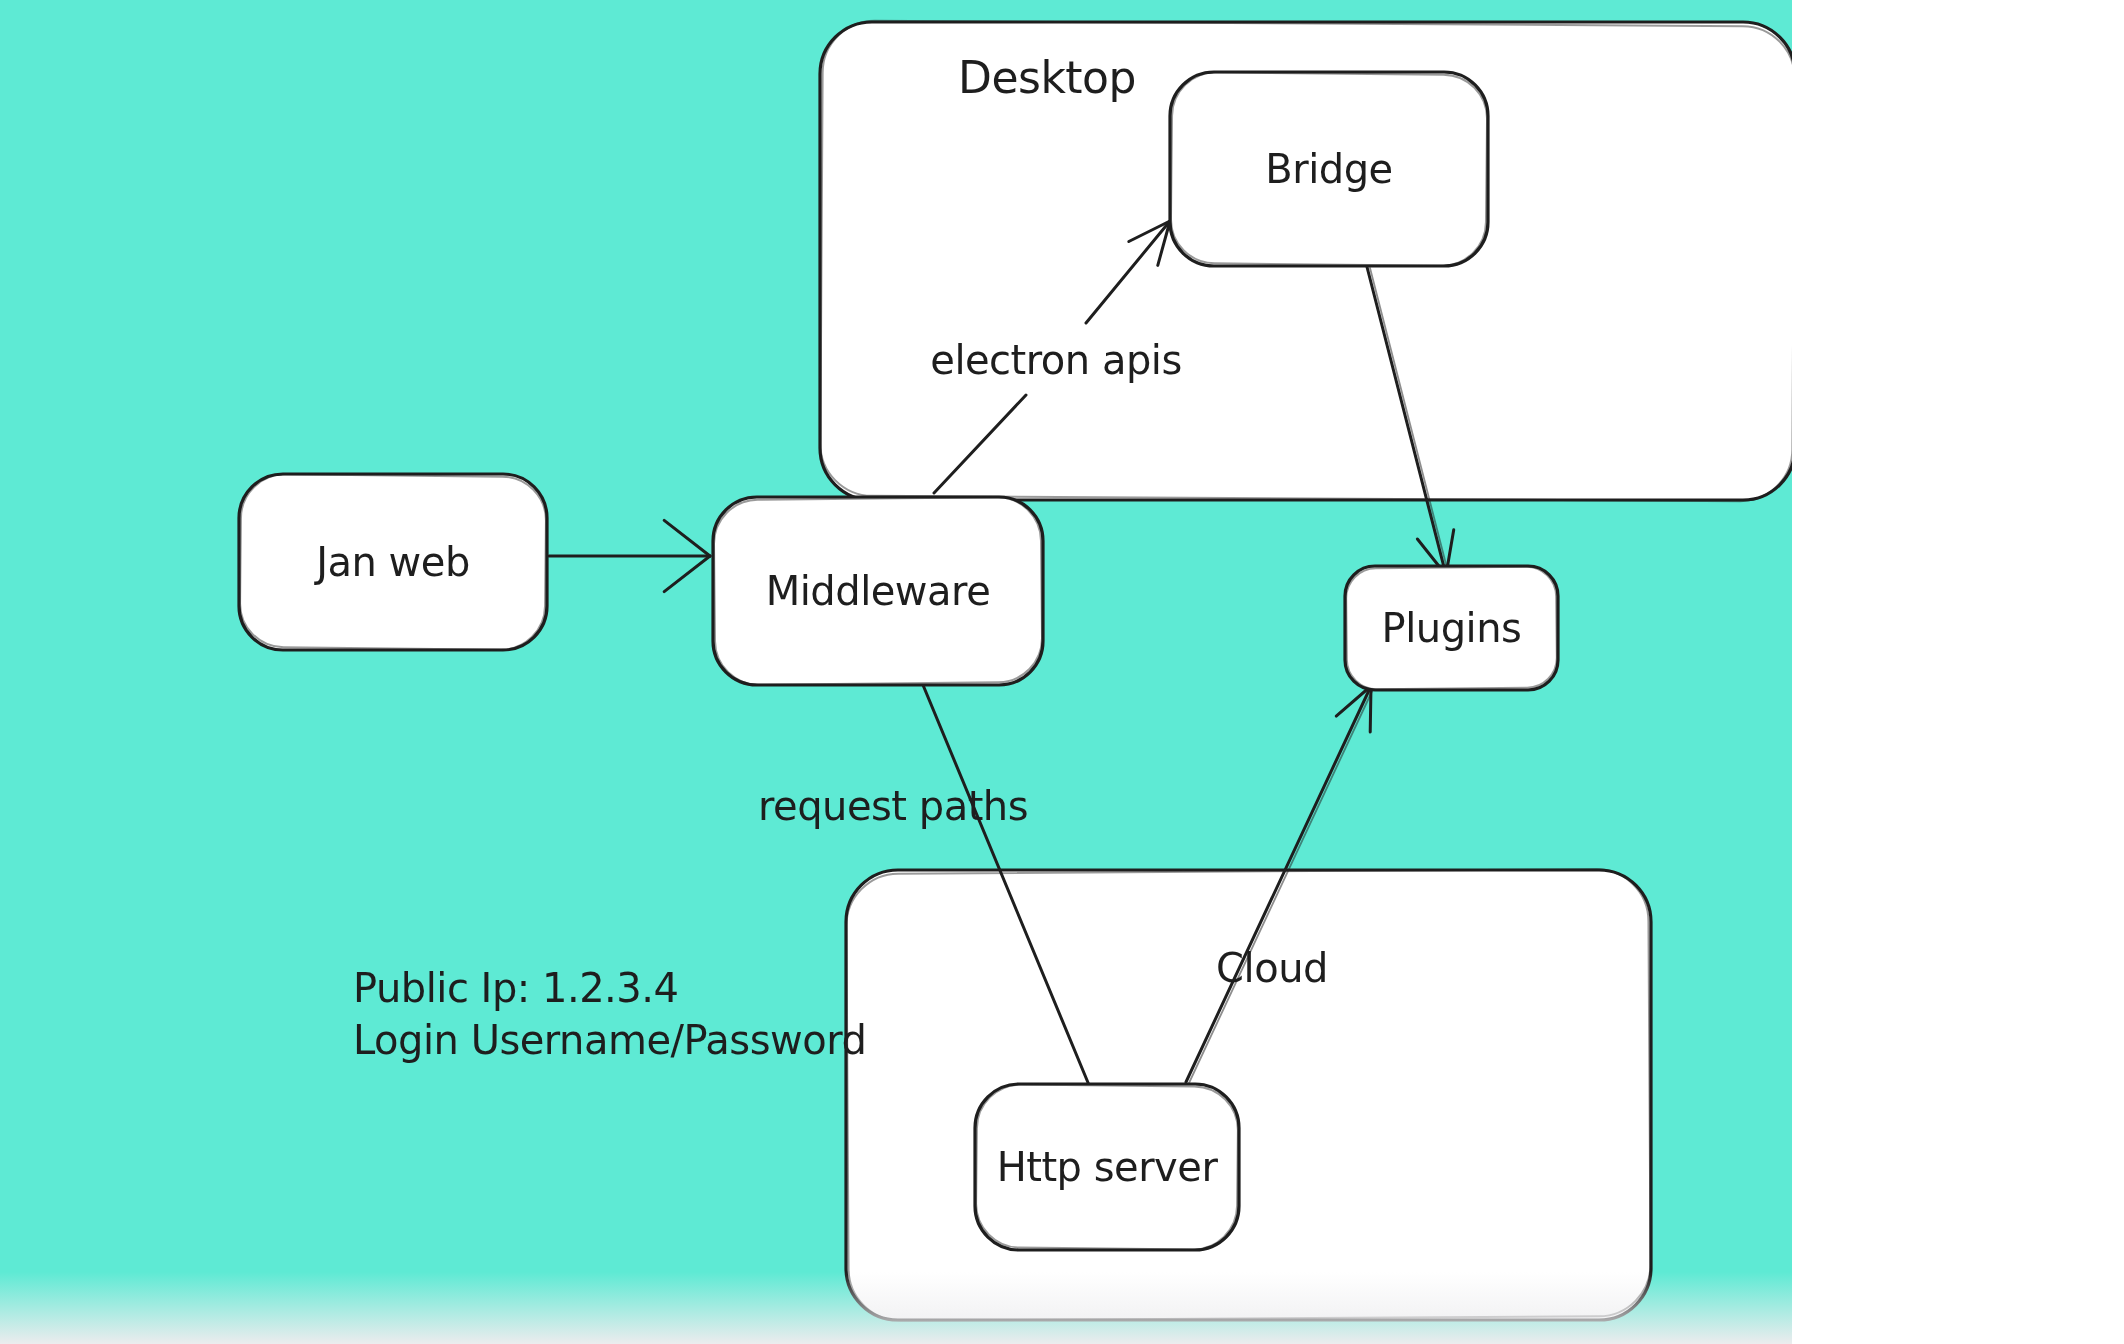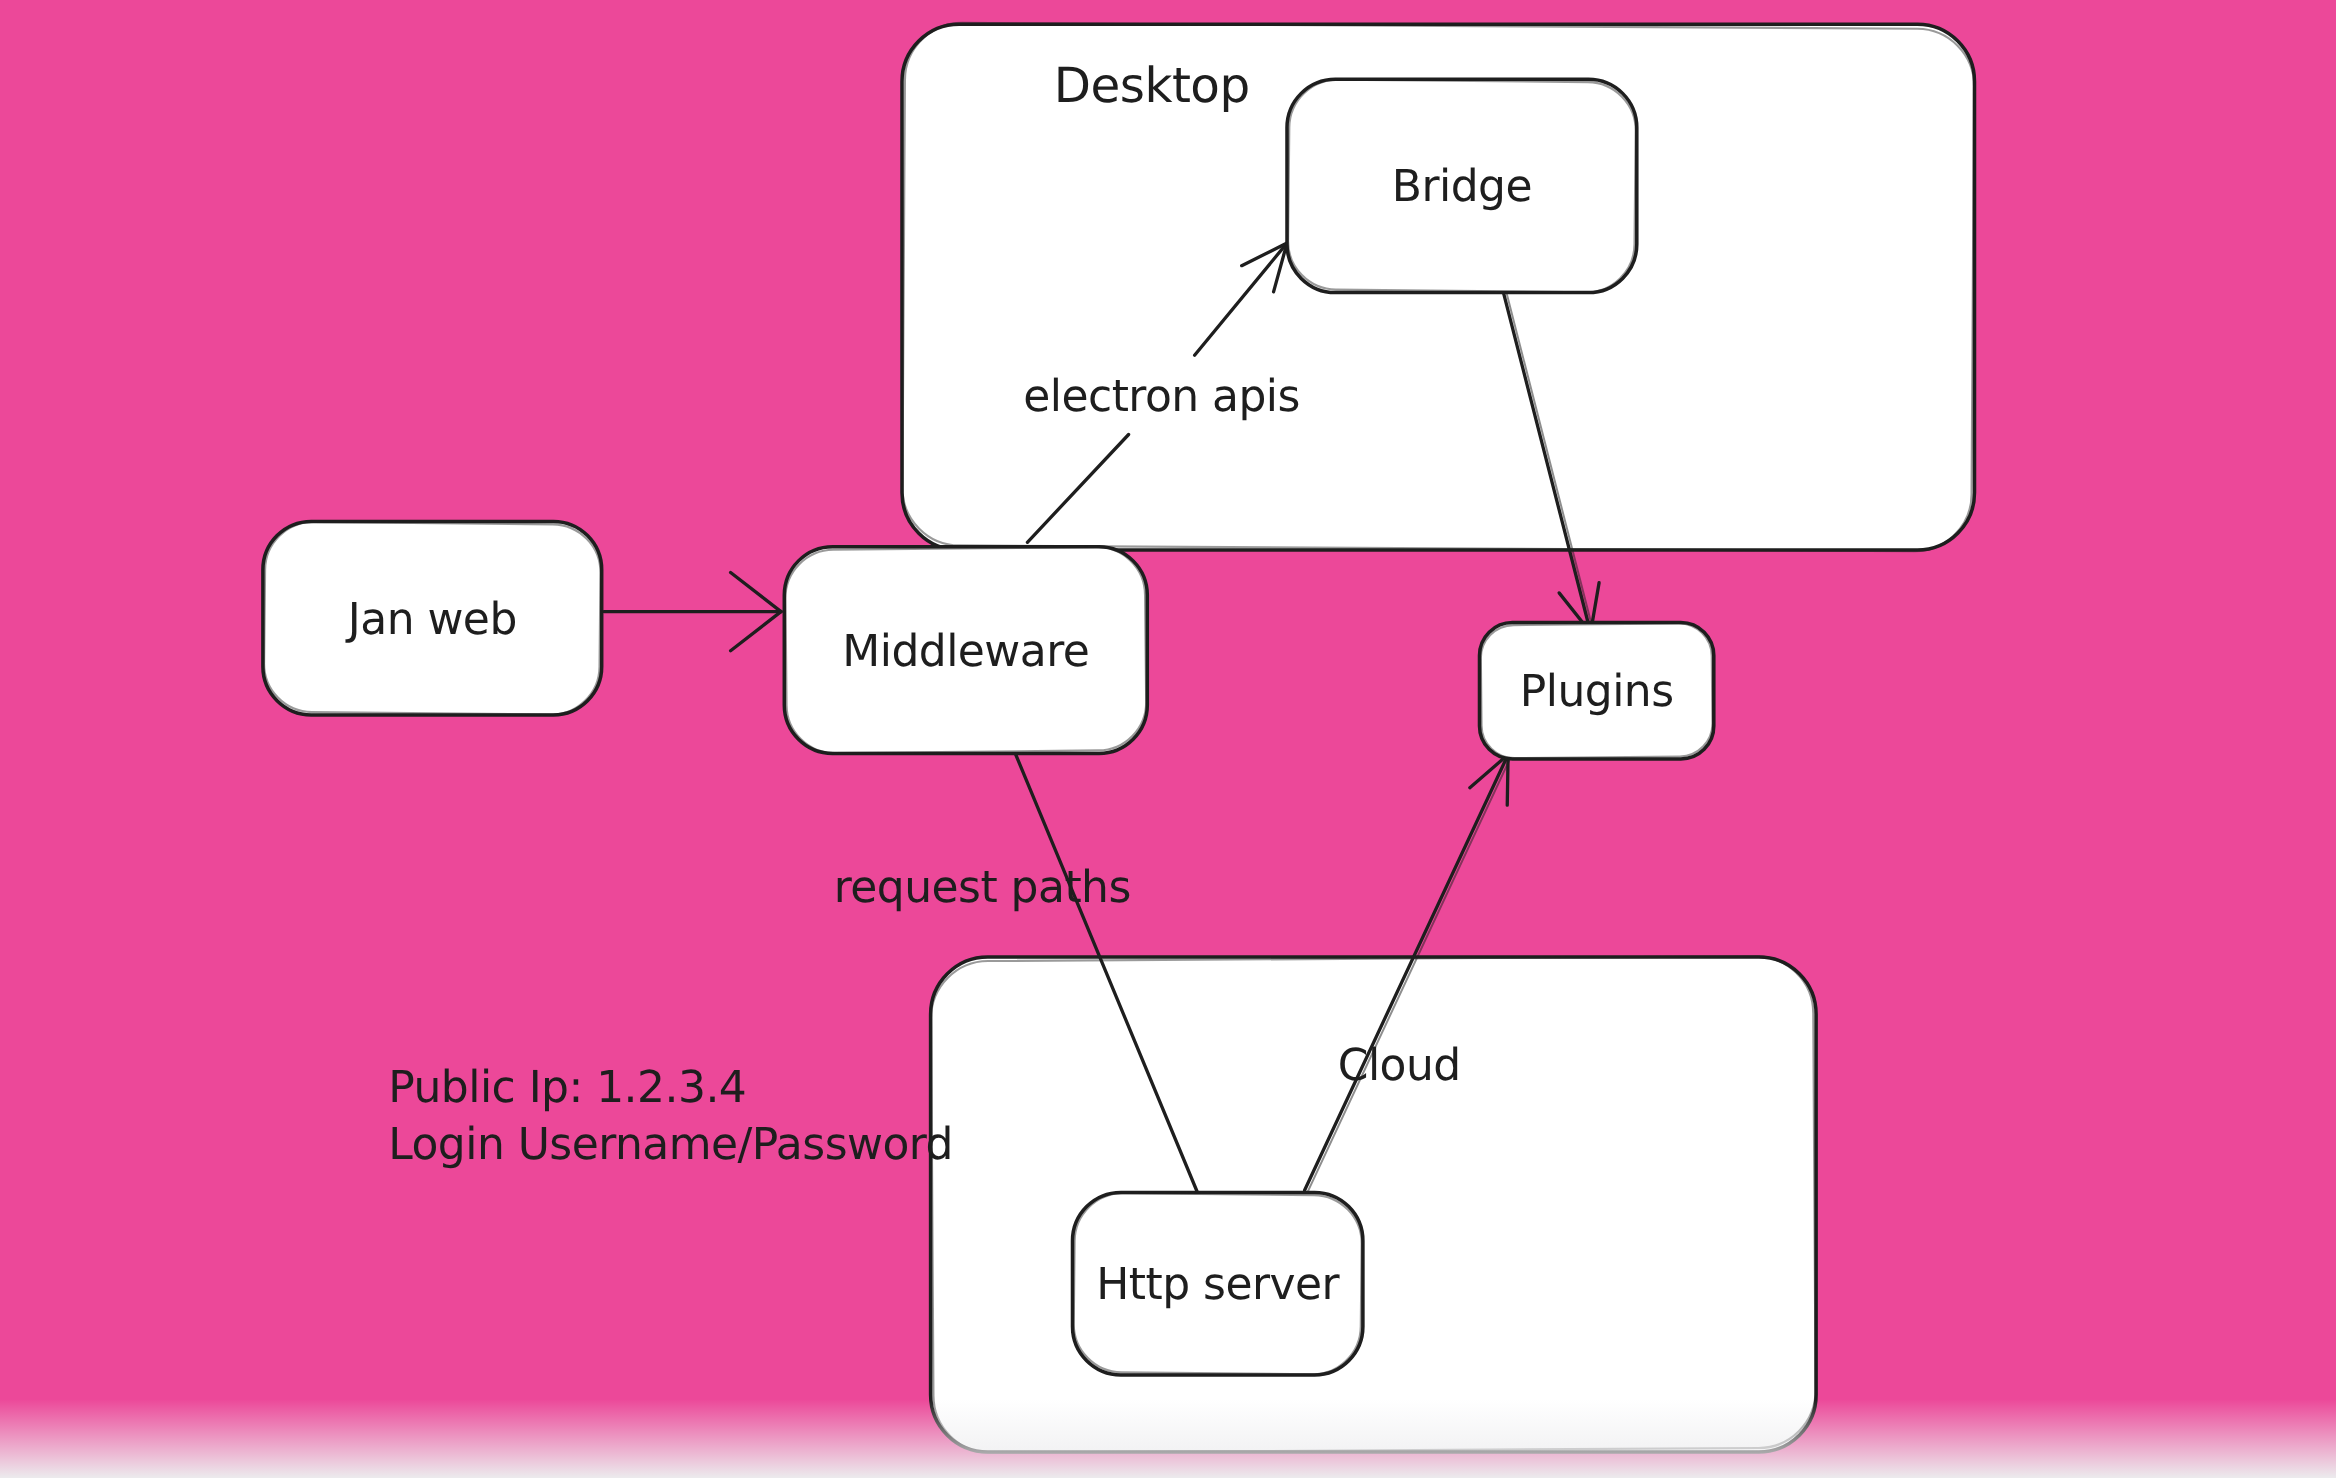--- a/index.html
+++ b/index.html
@@ -1,16 +1,16 @@
 <!DOCTYPE html>
 <html><head>
 <meta charset="utf-8">
 <style>
   html,body{margin:0;padding:0;background:#ffffff;}
-  .canvas{position:relative;width:2124px;height:1344px;background:#ec4899;overflow:hidden;text-decoration:underline;}
+  .canvas{position:relative;width:1792px;height:1344px;background:#5eead4;overflow:hidden;text-decoration:underline;}
   #diagram{position:absolute;left:0;top:0;}
   #diagram text{font-family:"DejaVu Sans",sans-serif;fill:#1e1e1e;letter-spacing:-0.5px;}
   #diagram .shape{fill:#ffffff;stroke:#1e1e1e;stroke-width:3.2;}
   #diagram .shape-echo{fill:none;stroke:#1e1e1e;stroke-width:2;opacity:0.45;}
   #diagram .edge{fill:none;stroke:#1e1e1e;stroke-width:3;stroke-linecap:round;}
   #diagram .edge-echo{fill:none;stroke:#1e1e1e;stroke-width:1.8;opacity:0.5;stroke-linecap:round;}
   .bottom-fade{position:absolute;left:0;bottom:0;width:100%;height:72px;
     background:linear-gradient(180deg, rgba(236,236,238,0) 0%, #ececee 100%);
     pointer-events:none;}
 </style>

